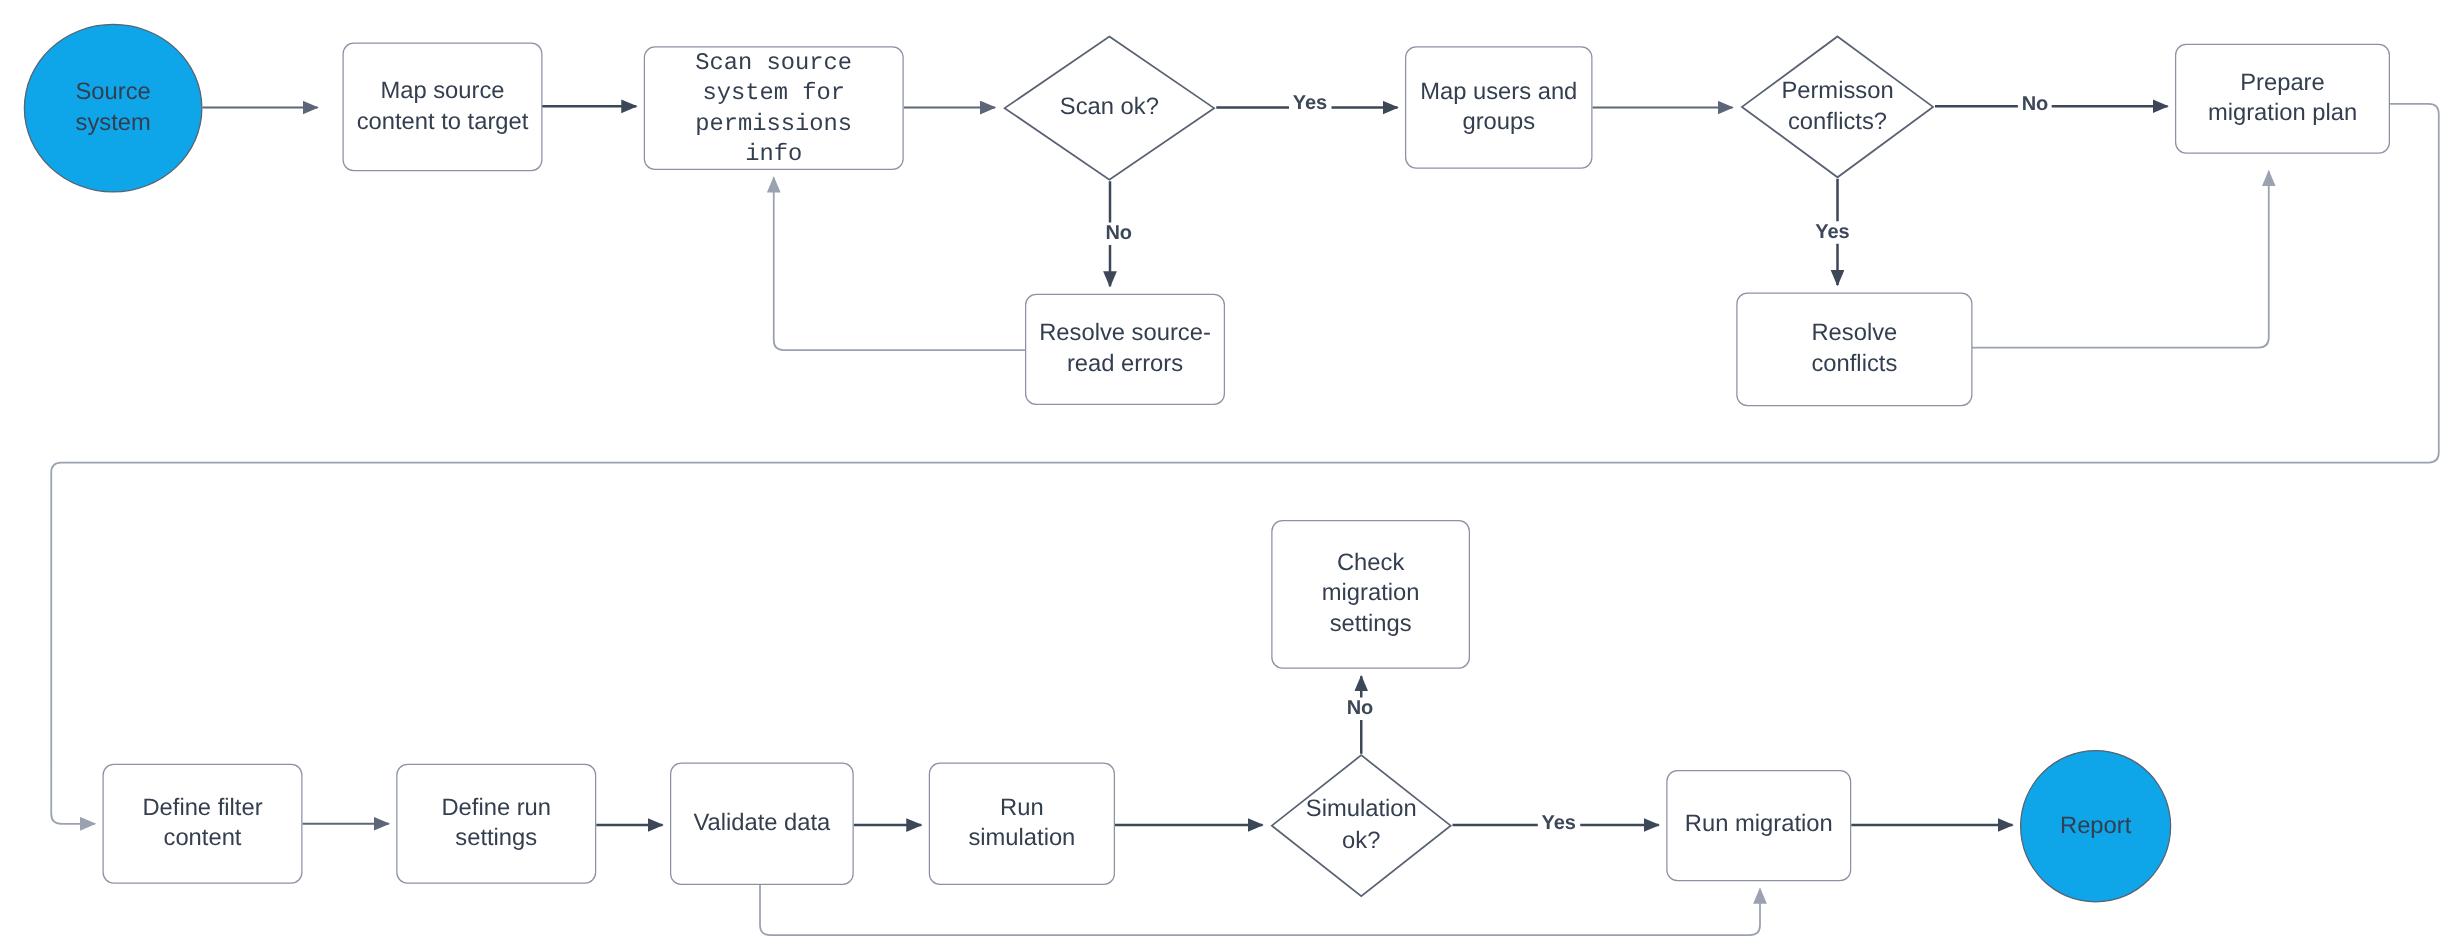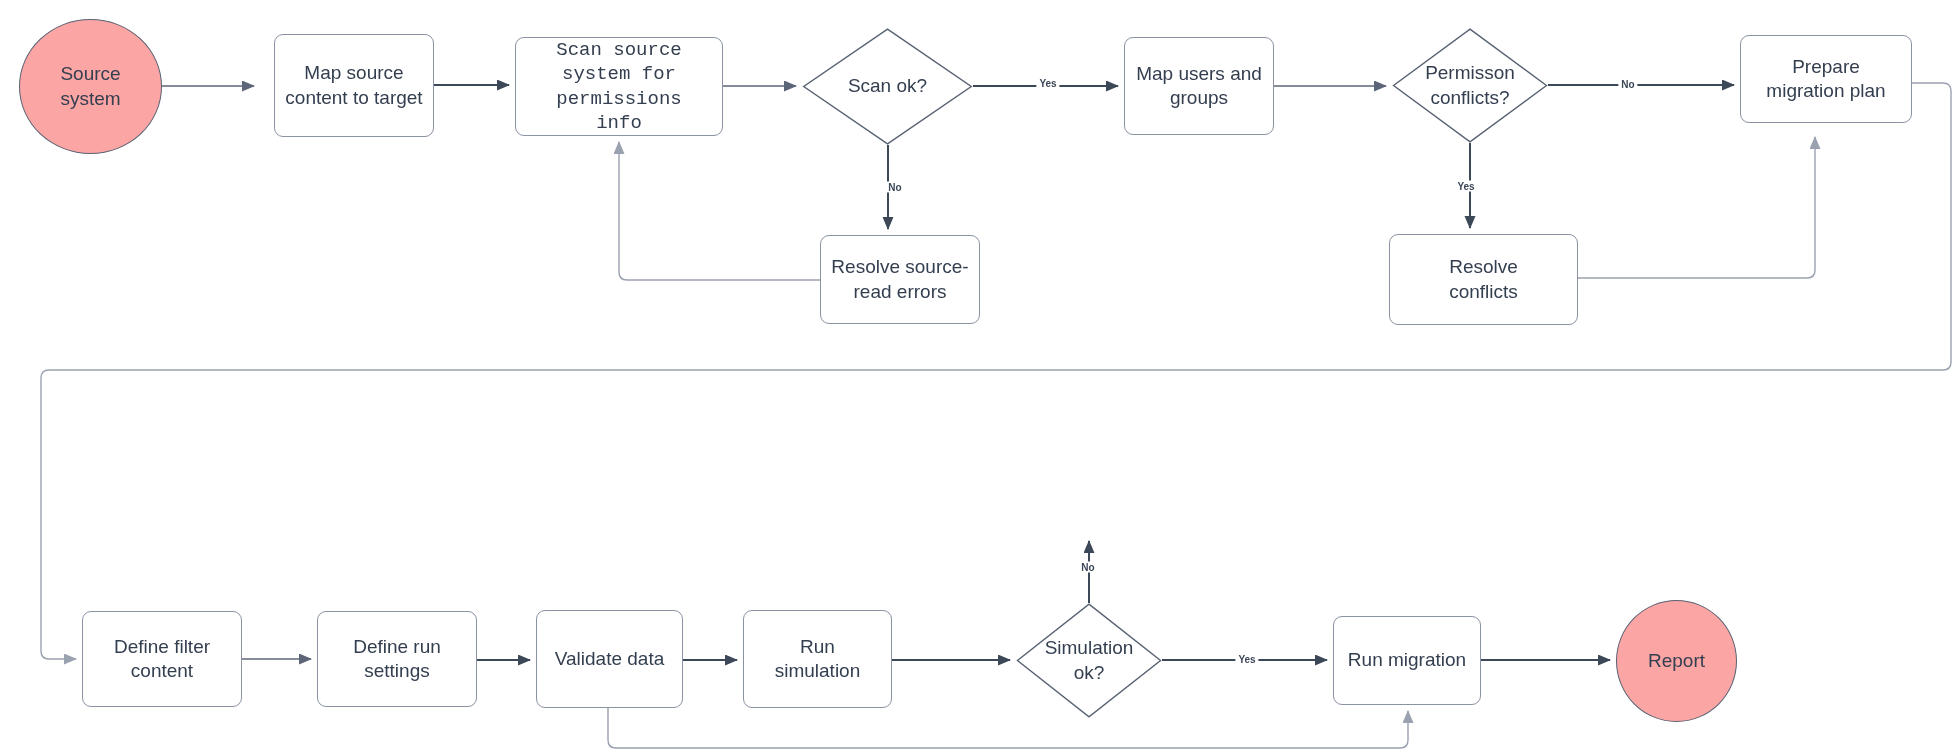--- a/index.html
+++ b/index.html
@@ -35,39 +35,39 @@
   }
   .rect{
     border:1.4px solid var(--node-border);
     border-radius:9px;
     padding:4px 10px;
   }
   .ellipse{
     border:1.4px solid var(--diamond-border);
     border-radius:50%;
     padding:0 20px;
-    background:#fca5a5;
+    background:#0ea5e9;
   }
   .diamond{
     background:transparent;
     padding:0 24px;
   }
   .diamond .dshape{
     position:absolute;left:0;top:0;width:100%;height:100%;
   }
   .diamond .dshape polygon{
     fill:#fff;stroke:var(--diamond-border);stroke-width:1.4;
   }
   .diamond .lbl{position:relative;}
   .edge-label{
     position:absolute;
     transform:translate(-50%,-50%);
     background:#fff;
     padding:0 3px;
-    font-size:10px;font-weight:bold;
+    font-size:16px;font-weight:bold;
     color:var(--edge-dark);
     white-space:nowrap;
   }
 </style>
 </head>
 <body>
 
 <div class="canvas">
 
   <svg class="wires" width="1954" height="753" viewBox="0 0 1954 753" xmlns="http://www.w3.org/2000/svg">
@@ -139,20 +139,23 @@
   </div>
 
   <div class="node rect" style="left:820px;top:235px;width:160px;height:89px;">
     <span class="lbl">Resolve source-read errors</span>
   </div>
 
   <div class="node rect" style="left:1389px;top:234px;width:189px;height:91px;padding:0 24px;">
     <span class="lbl">Resolve conflicts</span>
   </div>
 
+  <div class="node rect" style="left:1017px;top:416px;width:159px;height:119px;padding:0 20px;">
+    <span class="lbl">Check migration settings</span>
+  </div>
 
   <div class="node rect" style="left:82px;top:611px;width:160px;height:96px;">
     <span class="lbl">Define filter content</span>
   </div>
 
   <div class="node rect" style="left:317px;top:611px;width:160px;height:96px;">
     <span class="lbl">Define run settings</span>
   </div>
 
   <div class="node rect" style="left:536px;top:610px;width:147px;height:98px;">

